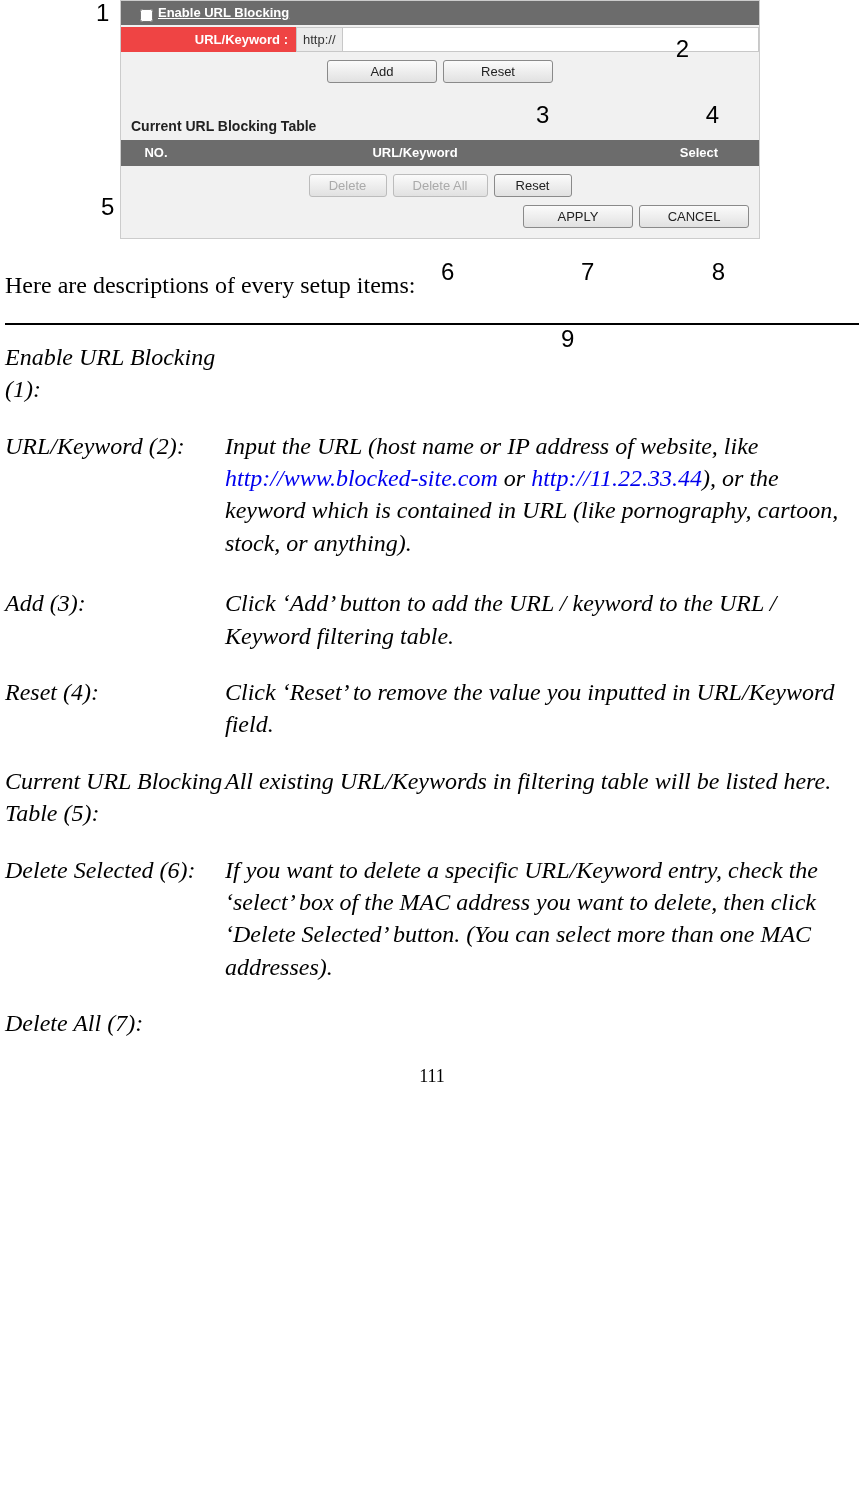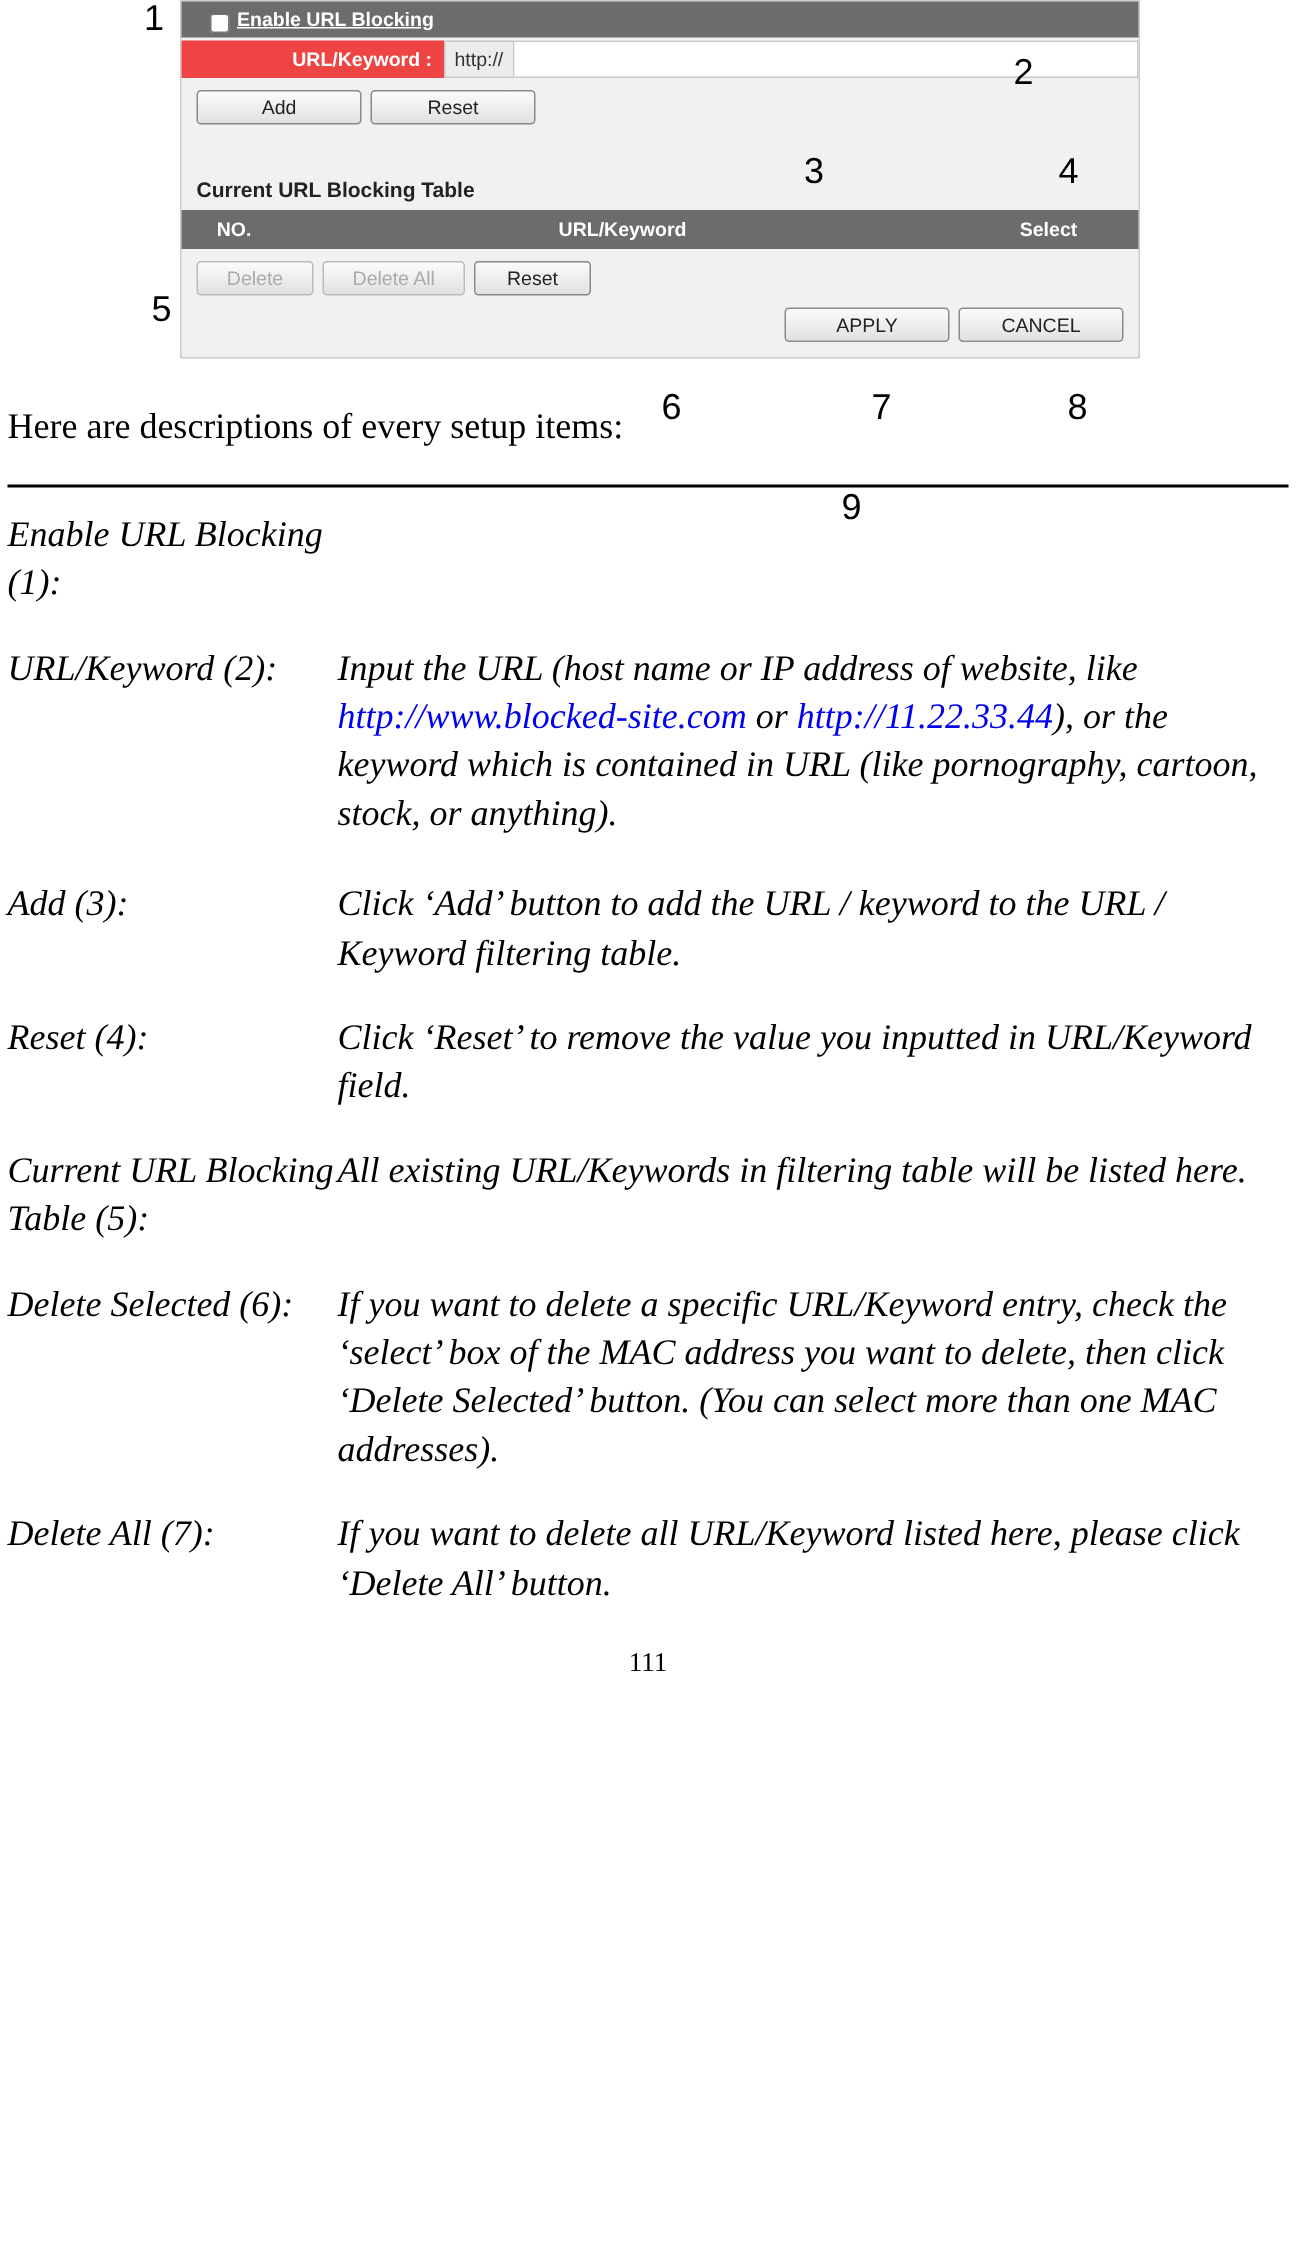--- a/index.html
+++ b/index.html
@@ -63,21 +63,21 @@
       flex: 1;
       border: 1px solid #c8c8c8;
       border-left: none;
       background: #fff;
       padding: 3px 6px;
       font-size: 13px;
       min-width: 0;
     }
     .btn-row {
       display: flex;
-      justify-content: flex-start;
+      justify-content: center;
       gap: 6px;
       padding: 8px 10px 4px;
     }
     .btn {
       background: linear-gradient(#fbfbfb, #e1e1e1);
       border: 1px solid #8a8a8a;
       border-radius: 3px;
       padding: 3px 0;
       min-width: 110px;
       text-align: center;
@@ -233,17 +233,16 @@
     <div class="desc-row">
       <div class="desc-label">Current URL Blocking Table (5):</div>
       <div class="desc-body">All existing URL/Keywords in filtering table will be listed here.</div>
     </div>
     <div class="desc-row">
       <div class="desc-label">Delete Selected (6):</div>
       <div class="desc-body">If you want to delete a specific URL/Keyword entry, check the ‘select’ box of the MAC address you want to delete, then click ‘Delete Selected’ button. (You can select more than one MAC addresses).</div>
     </div>
     <div class="desc-row">
       <div class="desc-label">Delete All (7):</div>
-      <div class="desc-body">If you want to delete all URL/Keyword listed here, please click ‘Delete All’ button.</div>
     </div>
   </div>
 
 <div class="pagenum">111</div>
 
 </body></html>

